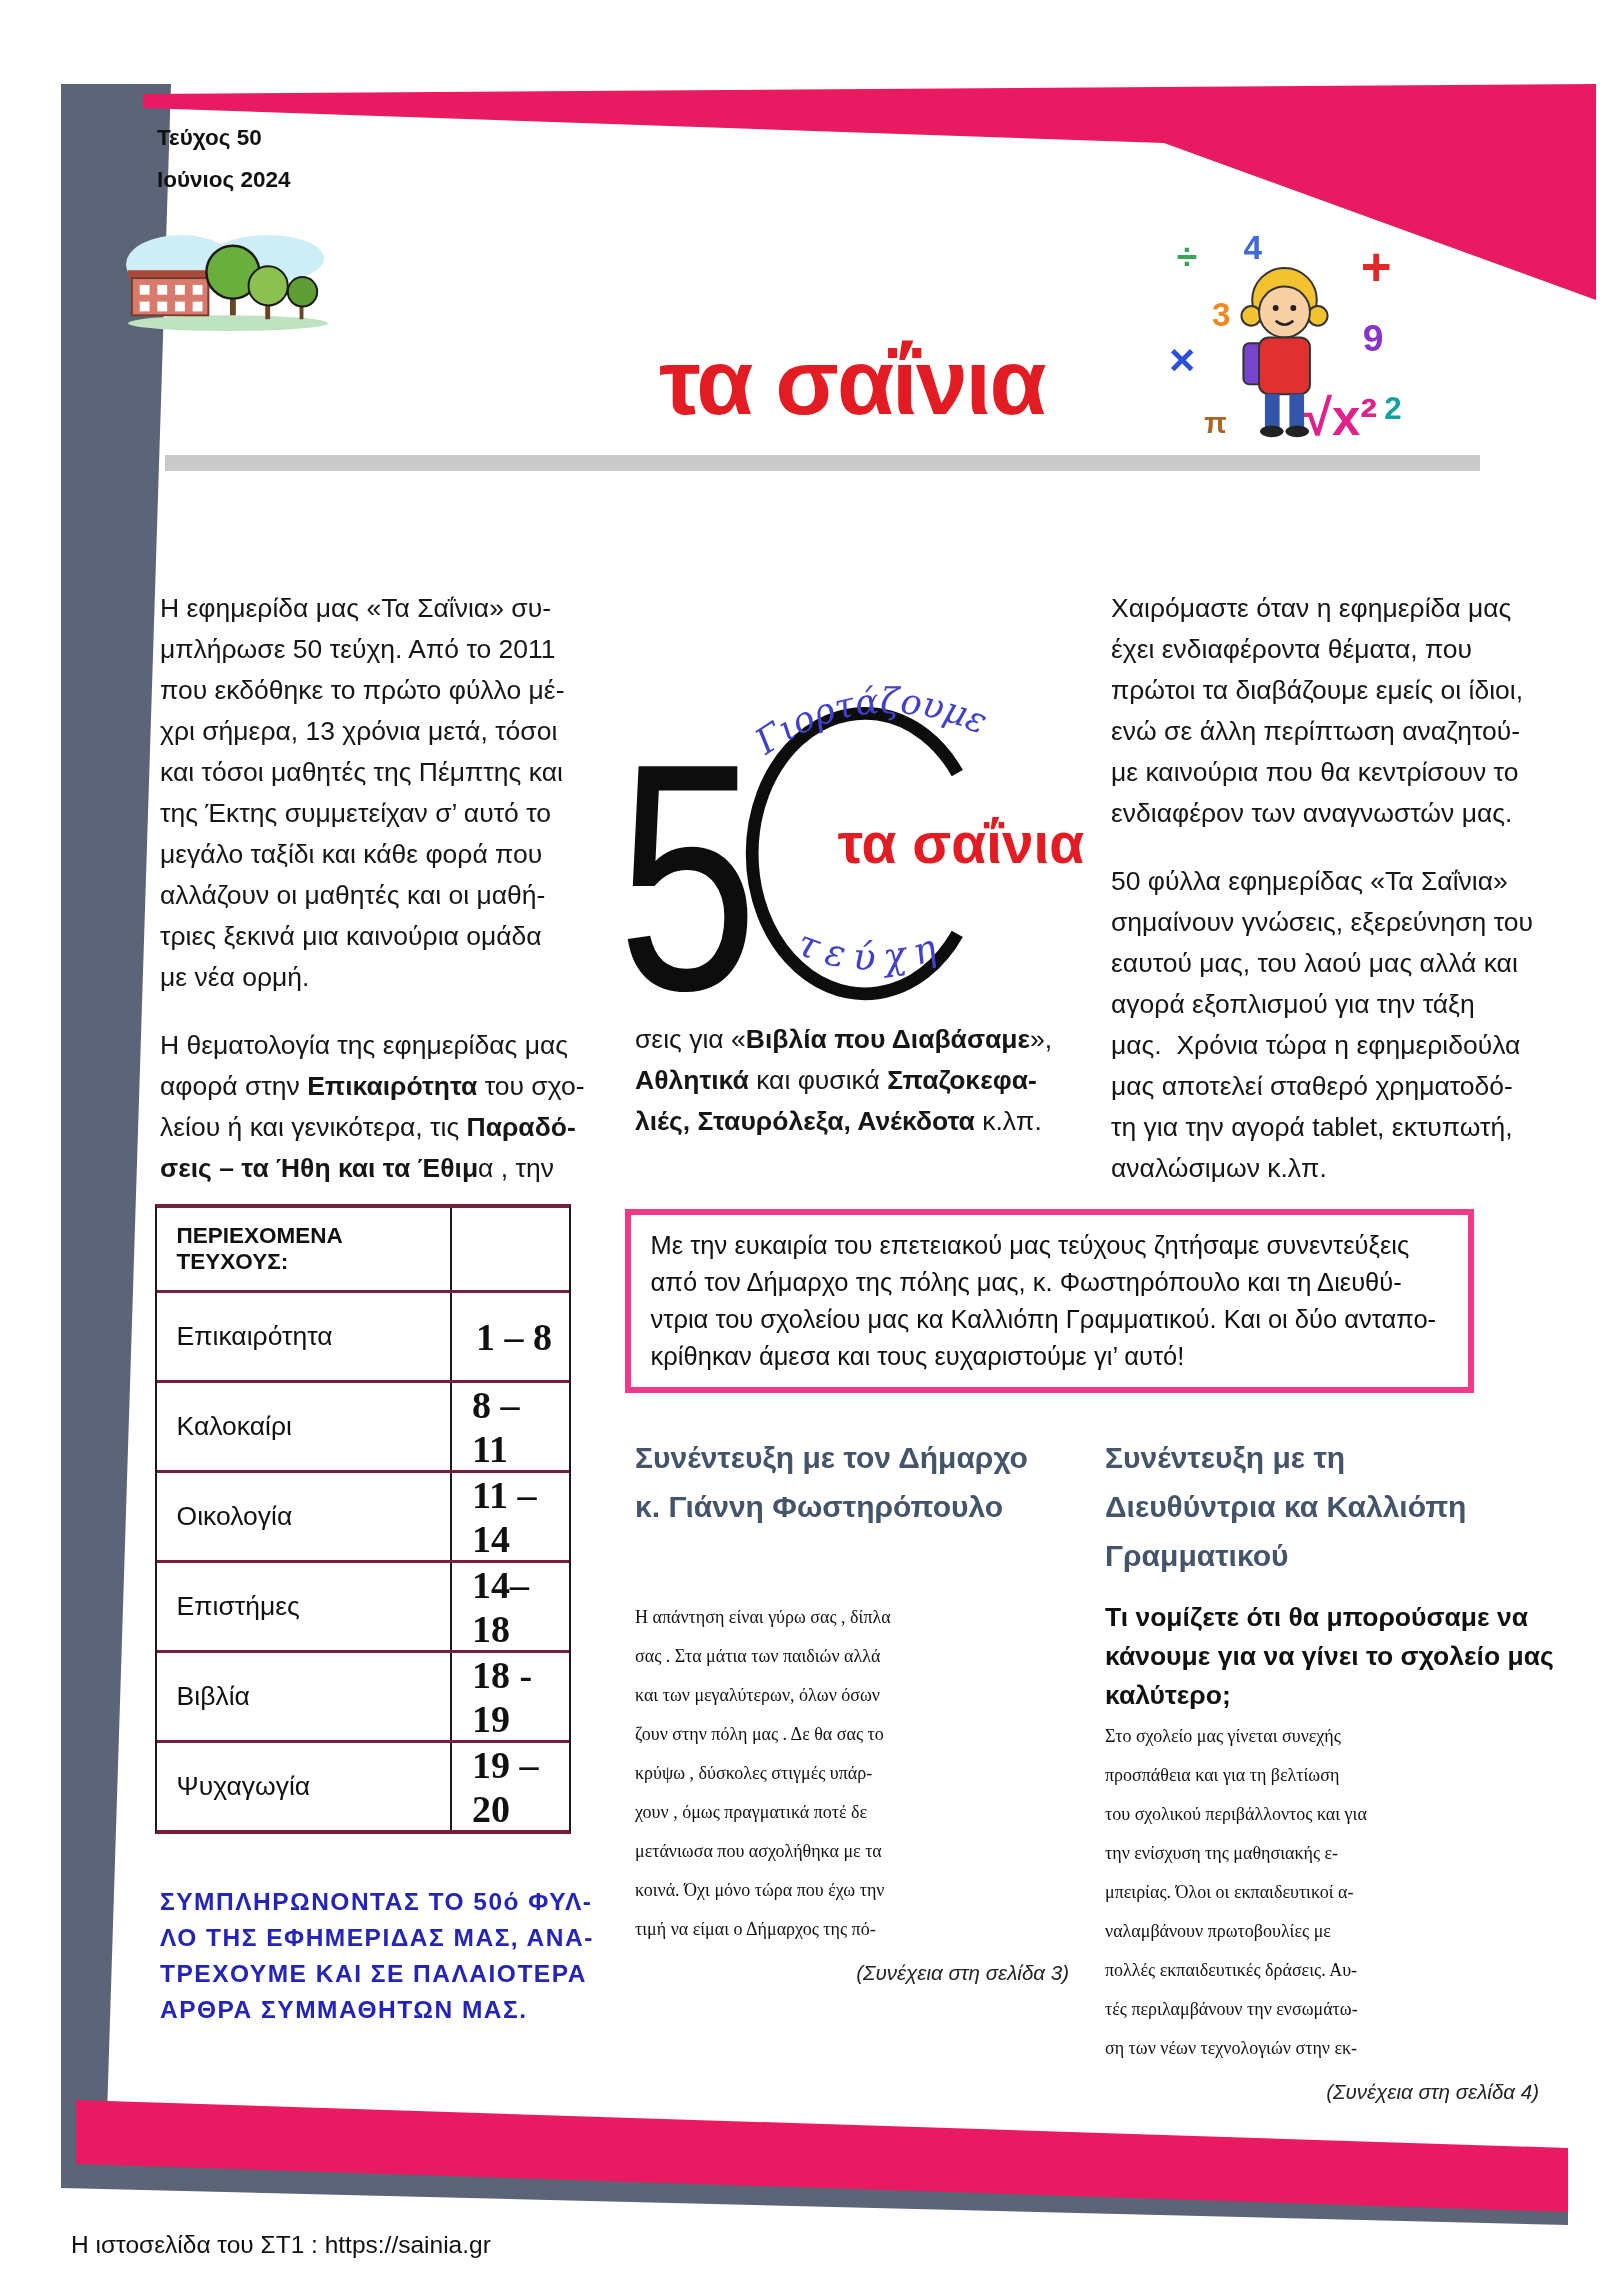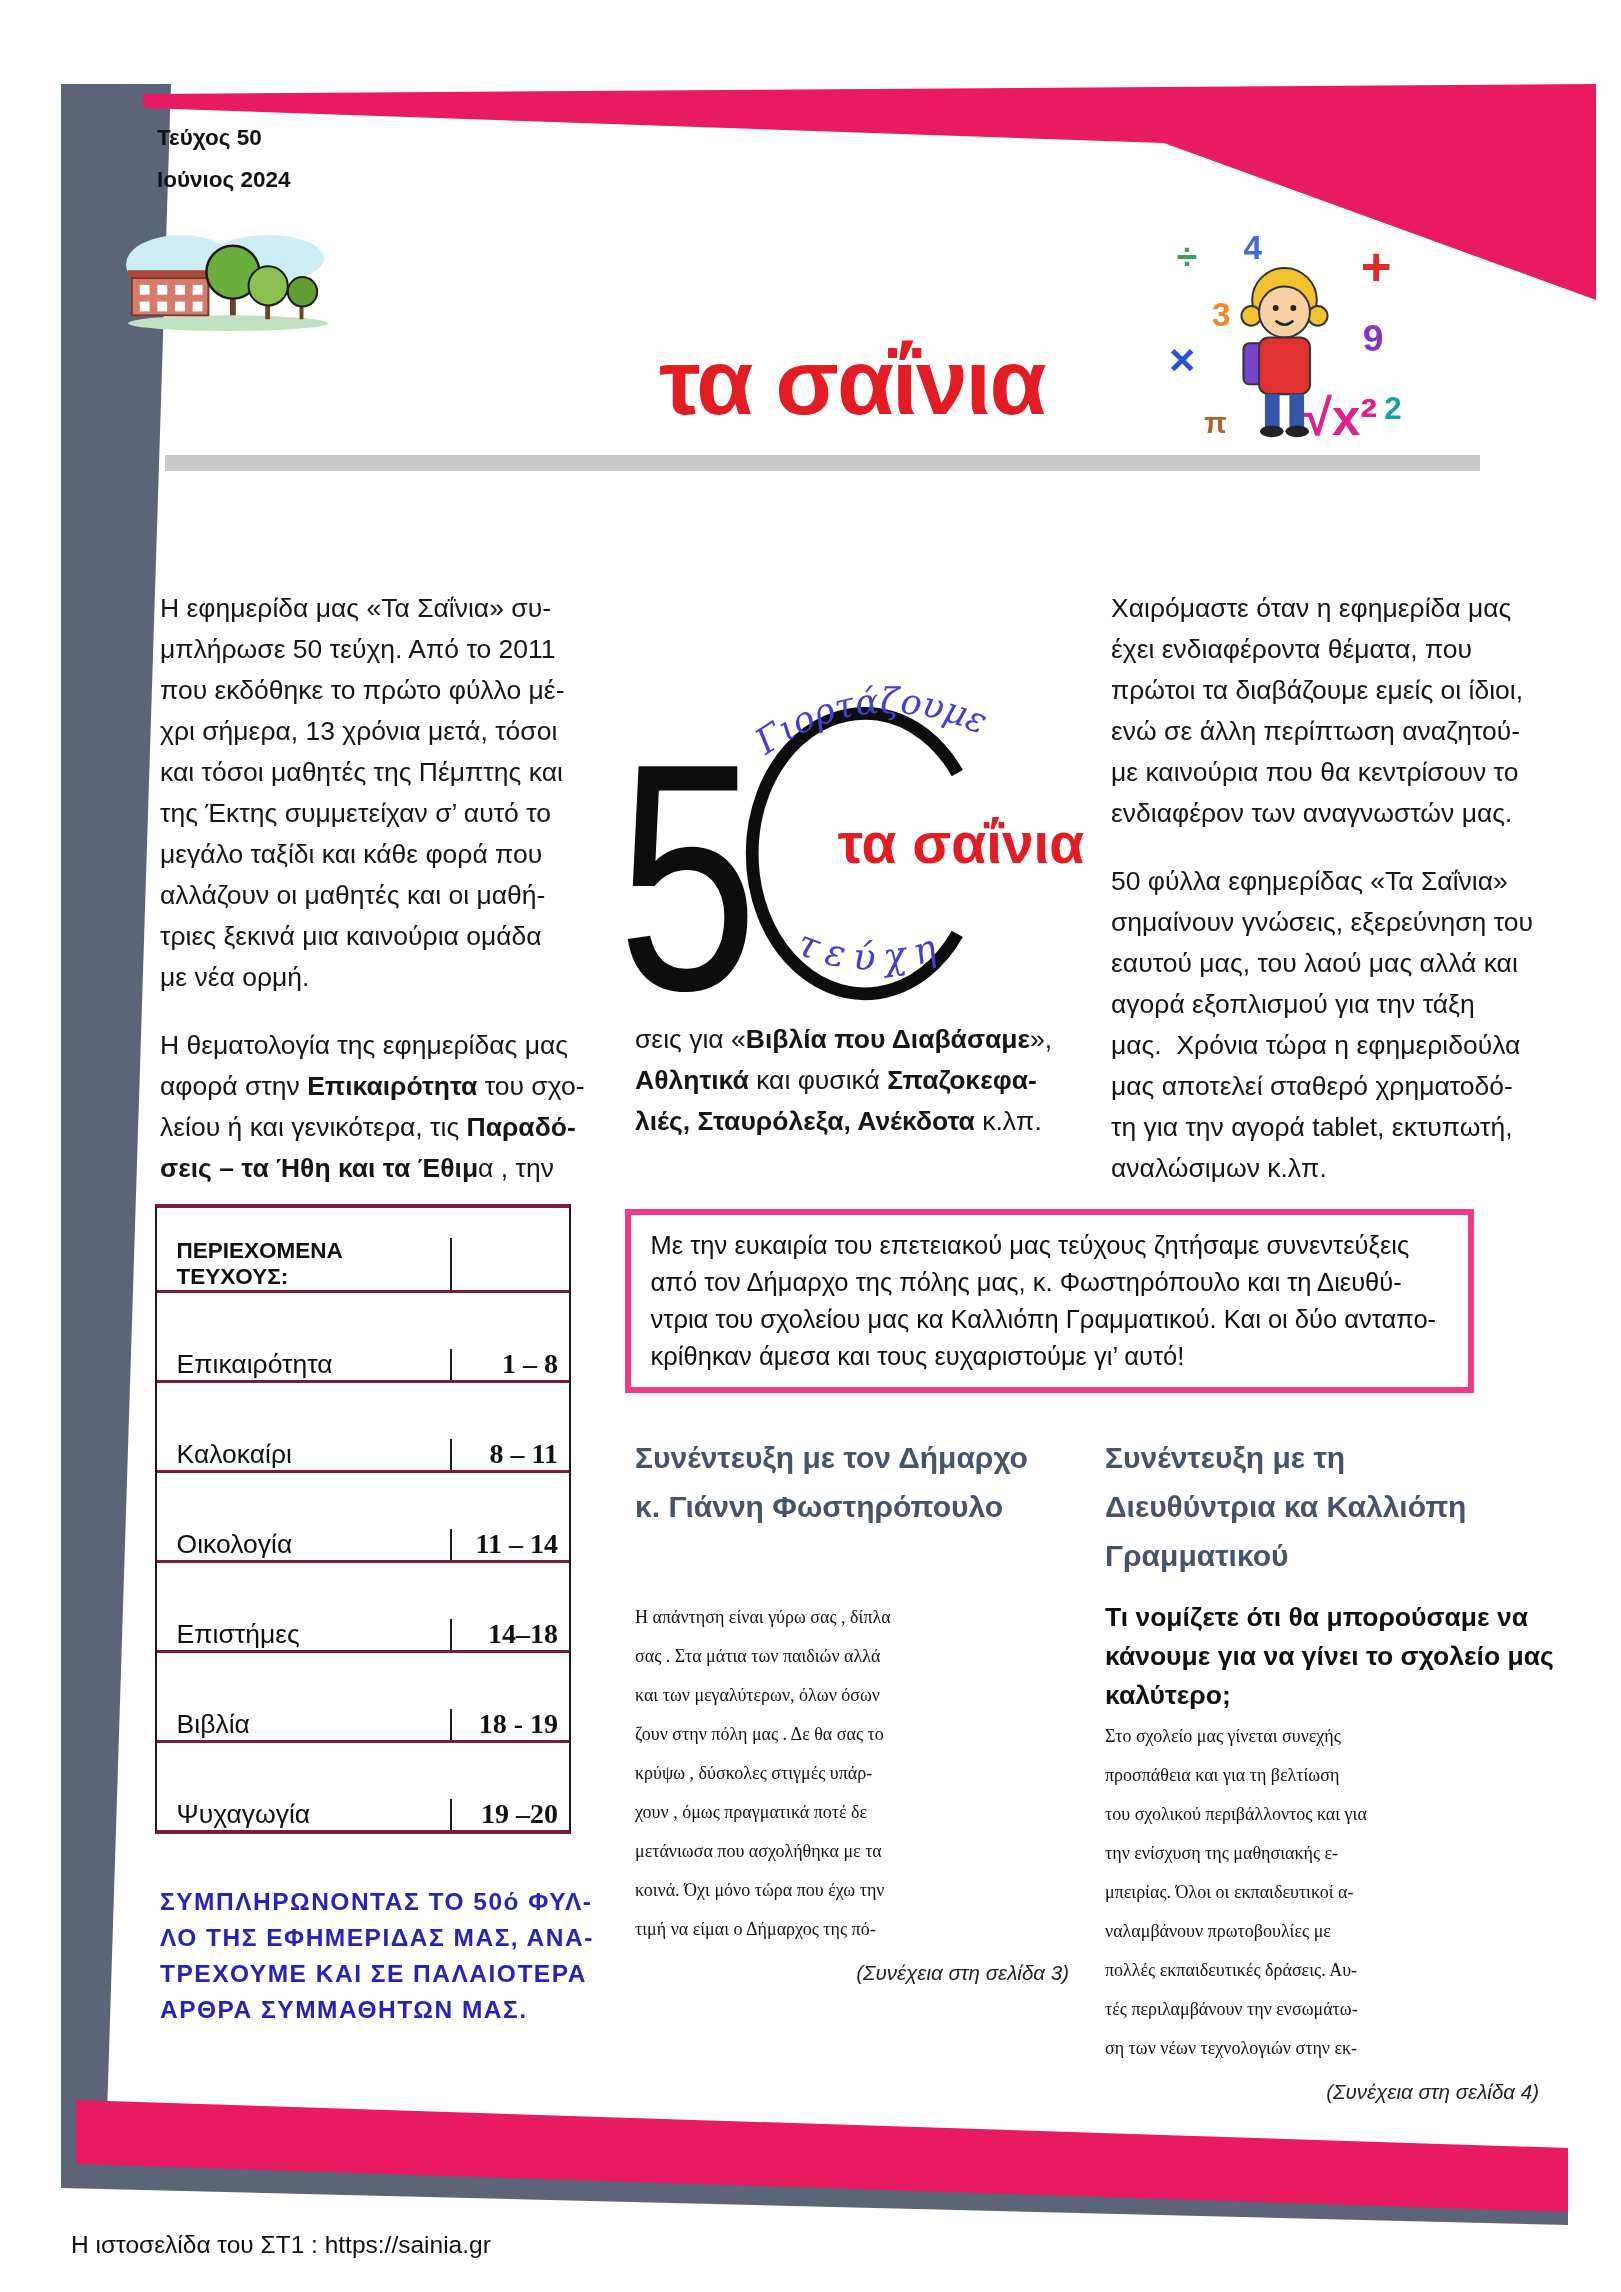--- a/index.html
+++ b/index.html
@@ -28,26 +28,26 @@
   .col1{left:160px;top:588px;width:451px;}
   .col2lead{left:635px;top:588px;width:443px;}
   .col2tail{left:635px;top:1019px;width:443px;}
   .col3{left:1111px;top:588px;width:446px;}
   .para{margin:0 0 27.4px 0;}
   
   .logo{left:610px;top:665px;width:453px;height:333px;overflow:visible;}
   
   .toc{left:155px;top:1204px;width:412px;border-left:2.9px solid #1a1a1a;border-right:2.9px solid #1a1a1a;
        border-top:4.9px solid #7a1c3c;border-bottom:4.9px solid #7a1c3c;background:#fff;}
-  .toc-row{display:flex;border-top:3.9px solid #7a1c3c;align-items:flex-end;}
+  .toc-row{display:flex;border-top:3.9px solid #7a1c3c;}
   .toc-row:first-child{border-top:none;}
   .toc-label{width:295px;border-right:2.9px solid #1a1a1a;display:flex;align-items:center;
              padding-left:19.6px;box-sizing:border-box;}
-  .toc-pages{flex:1;display:flex;align-items:center;justify-content:flex-end;padding-right:11px;
-             font-weight:bold;font-size:28px;font-family:"Liberation Serif",serif;margin-left:20px;}
+  .toc-pages{flex:1;display:flex;align-items:center;justify-content:flex-end;padding-right:17px;
+             font-weight:bold;font-size:38px;font-family:"Liberation Serif",serif;margin-left:20px;}
   .toc-head{height:82px;font-weight:bold;font-size:22.5px;}
   .toc-item{height:87px;font-size:26.5px;}
   
   .bluenote{left:160px;top:1884px;font-size:24.5px;font-weight:bold;color:#2424bb;line-height:36px;
             letter-spacing:1.5px;white-space:pre;}
   
   .introbox{left:625px;top:1209px;width:849px;box-sizing:border-box;border:6.9px solid #ee3a87;
             padding:11.8px 19.6px;font-size:25.5px;line-height:37px;white-space:pre;background:#fff;}
   
   .interviews{left:635px;top:1433px;width:917px;display:flex;gap:32px;}

